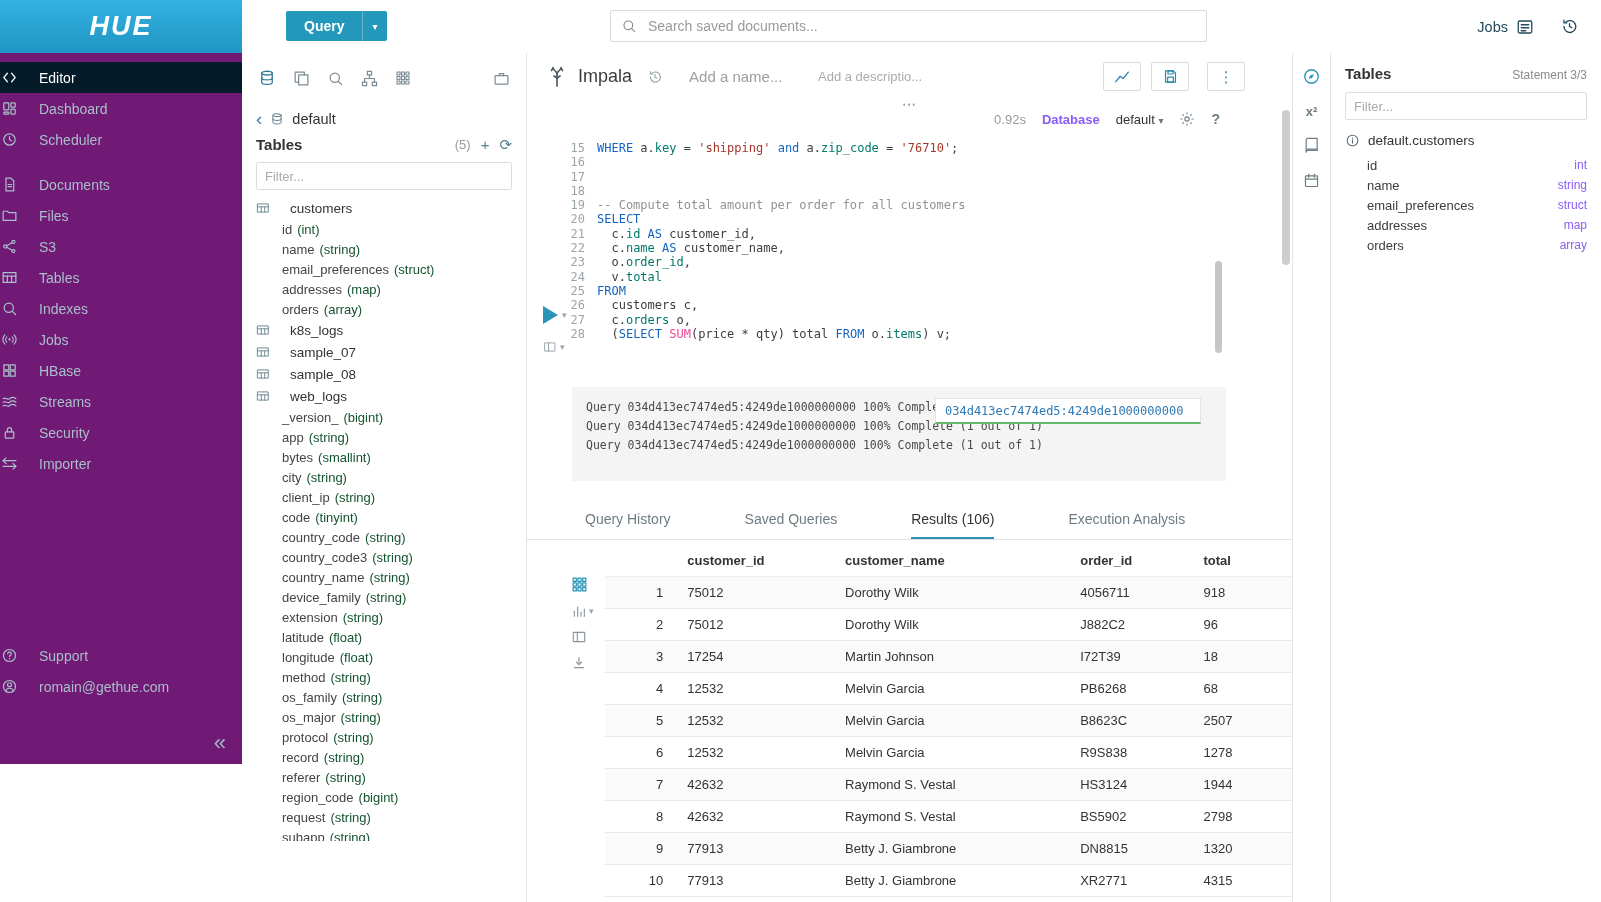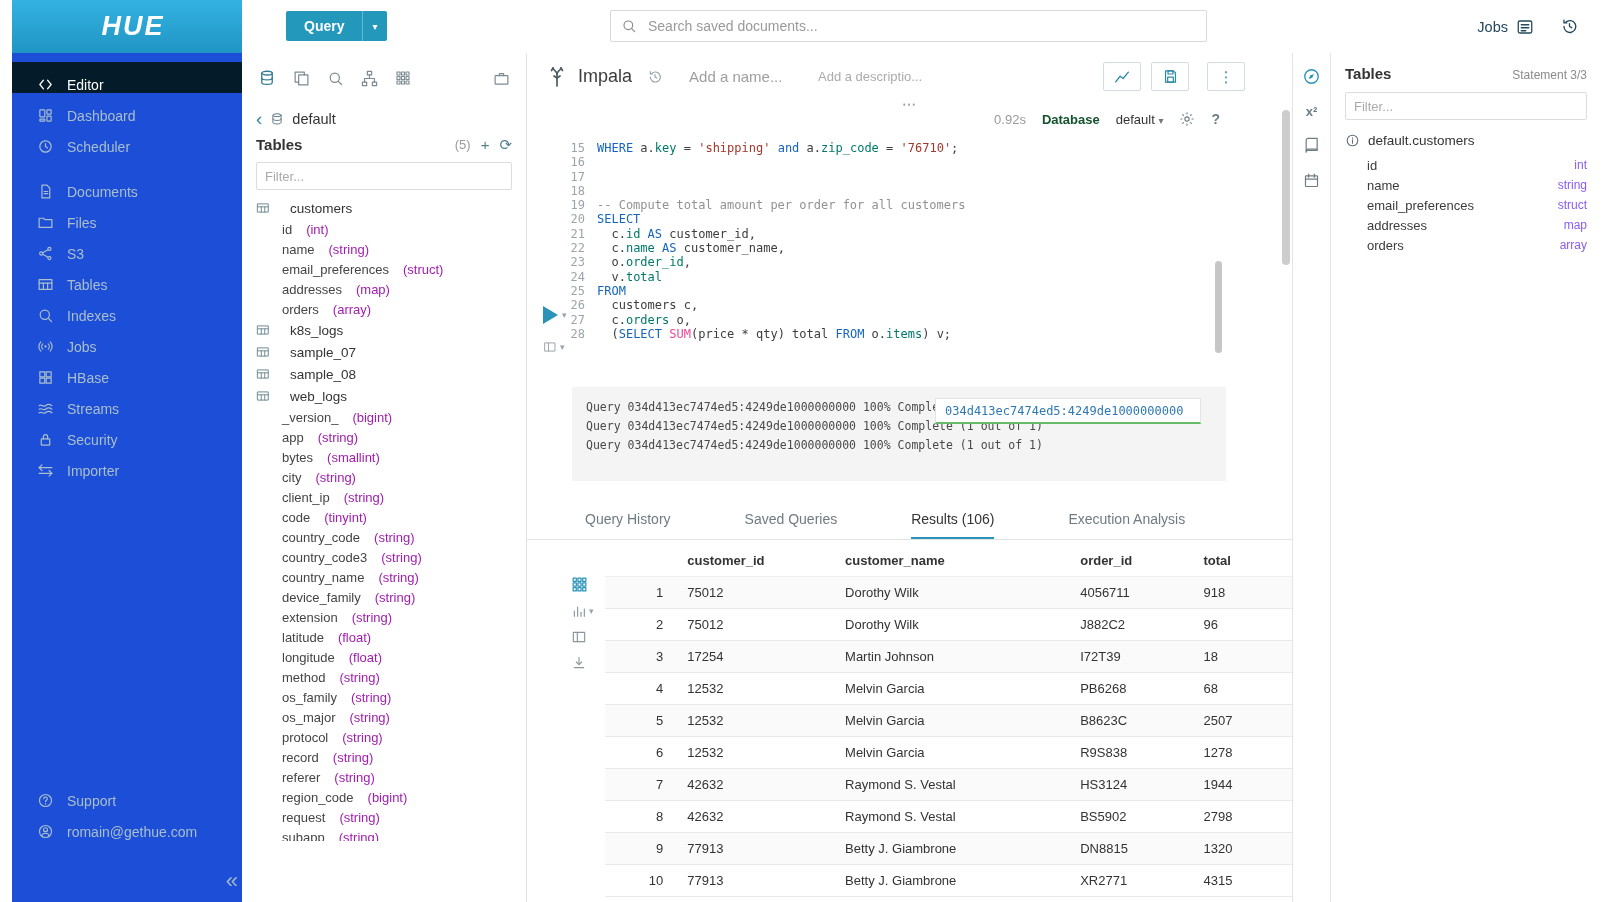--- a/index.html
+++ b/index.html
@@ -1,25 +1,25 @@
 <!DOCTYPE html>
 <html><head>
 <meta charset="utf-8">
 <style>
   html,body{margin:0;padding:0}
   body{width:1601px;height:902px;position:relative;overflow:hidden;background:#fff;
        font-family:"Liberation Sans",sans-serif;-webkit-font-smoothing:antialiased}
   svg{display:block}
 
   
-  .sidebar{position:absolute;left:12px;top:0;width:242px;height:902px;background:#1d4ed8;color:#a9bfca}
+  .sidebar{position:absolute;left:0;top:0;width:242px;height:764px;background:#701a75;color:#a9bfca}
   .logo{height:53px;background:linear-gradient(180deg,#33b2e2,#2095c3);display:flex;align-items:center;
         justify-content:center;color:#fff;font-size:27px;font-weight:bold;font-style:italic;letter-spacing:2px;cursor:pointer}
   .side-nav{padding-top:9px}
-  .side-item{height:31px;display:flex;align-items:flex-end;gap:13px;padding-left:24px;font-size:14px;cursor:pointer;color:#a9bfca}
+  .side-item{height:31px;display:flex;align-items:center;gap:21px;font-size:14px;cursor:pointer;color:#a9bfca}
   .side-item.gap{margin-top:14px}
   .side-item.active{background:#041c29;color:#fff}
   .side-icon{width:18px;display:flex;justify-content:center}
   .side-footer{position:absolute;bottom:62px;left:0;right:0}
   .collapse{position:absolute;bottom:10px;right:16px;font-size:22px;color:#9fb6c2;cursor:pointer;line-height:1}
 
   
   .topbar{position:absolute;left:242px;top:0;right:0;height:53px;background:#fff;border-bottom:6px solid #3b82f6}
   .query-btn{position:absolute;left:44px;top:11px;display:flex;background:#2398bb;color:#fff;border-radius:2px;overflow:hidden;cursor:pointer;height:30px}
   .query-main{padding:0 18px;display:flex;align-items:center;font-size:14px;font-weight:bold}
@@ -45,38 +45,38 @@
   .tables-title{font-size:15px;font-weight:bold;color:#333;flex:1}
   .tables-count{color:#9a9a9a;font-size:13px;margin-left:8px}
   .head-ic{color:#54808f;font-size:15px;cursor:pointer;margin-left:10px;line-height:1}
   .filter-row{padding:5px 14px 2px}
   .filter-input{width:100%;height:28px;border:1px solid #ddd;border-radius:2px;padding:0 8px;font-size:13px;color:#444;box-sizing:border-box;outline:none}
   .filter-input::placeholder{color:#aaa}
   .tree{margin-top:5px;padding-left:14px;height:calc(100% - 205px);overflow:hidden}
   .tree-table{height:22px;display:flex;align-items:center;gap:20px;font-size:13.5px;color:#333;cursor:pointer}
   .tree-ticon{color:#6f8a94;display:flex}
   .tree-col{height:20px;display:flex;align-items:center;padding-left:26px;font-size:13px;color:#444;cursor:pointer}
-  .ctype{color:#a21caf;margin-left:14px}
+  .ctype{color:#14532d;margin-left:5px}
 
   
   .main{position:absolute;left:527px;top:53px;width:765px;bottom:0;background:#fff}
   .snippet-header{height:47px;display:flex;align-items:center;padding-left:18px}
   .impala-icon{color:#4e5d63;margin-right:9px}
   .impala-name{font-size:18px;color:#3d3d3d}
   .refresh-snippet{margin-left:15px;color:#94a1a8;cursor:pointer}
   .name-input{border:0;outline:0;margin-left:24px;font-size:15px;width:115px;color:#444}
   .name-input::placeholder{color:#9e9e9e}
   .desc-input{border:0;outline:0;margin-left:10px;font-size:13px;width:150px;color:#444}
   .desc-input::placeholder{color:#ababab}
   .header-actions{margin-left:auto;display:flex;gap:10px;padding-right:47px;align-items:center}
   .hbtn{width:38px;height:29px;border:1px solid #d3dce0;border-radius:2px;background:#fff;display:flex;align-items:center;justify-content:center;color:#2b87a8;cursor:pointer;padding:0}
   .hbtn.kebab{margin-left:8px;font-size:15px;color:#3a8ca8}
   .settings-row{position:absolute;top:58px;right:72px;display:flex;align-items:center;gap:16px;font-size:13px;color:#555}
   .duration{color:#9a9a9a}
-  .db-label{font-weight:bold;color:#14532d}
+  .db-label{font-weight:bold;color:#8b5cf6}
   .db-select{color:#333;cursor:pointer}
   .sel-caret{color:#777;font-size:10px}
   .gear{color:#6e7d85;cursor:pointer}
   .help{color:#6e7d85;cursor:pointer;font-weight:bold;font-size:14px}
 
   .code-area{position:absolute;top:88px;left:0;right:40px}
   .code-line{display:flex;height:14.3px;white-space:pre;font-family:"DejaVu Sans Mono",monospace;font-size:12px;line-height:14.3px;color:#3d3d3d}
   .lineno{display:inline-block;width:58px;text-align:right;padding-right:12px;color:#9aa5ab;flex:none}
   .tok-k{color:#1565c0}
   .tok-s{color:#a5362a}

